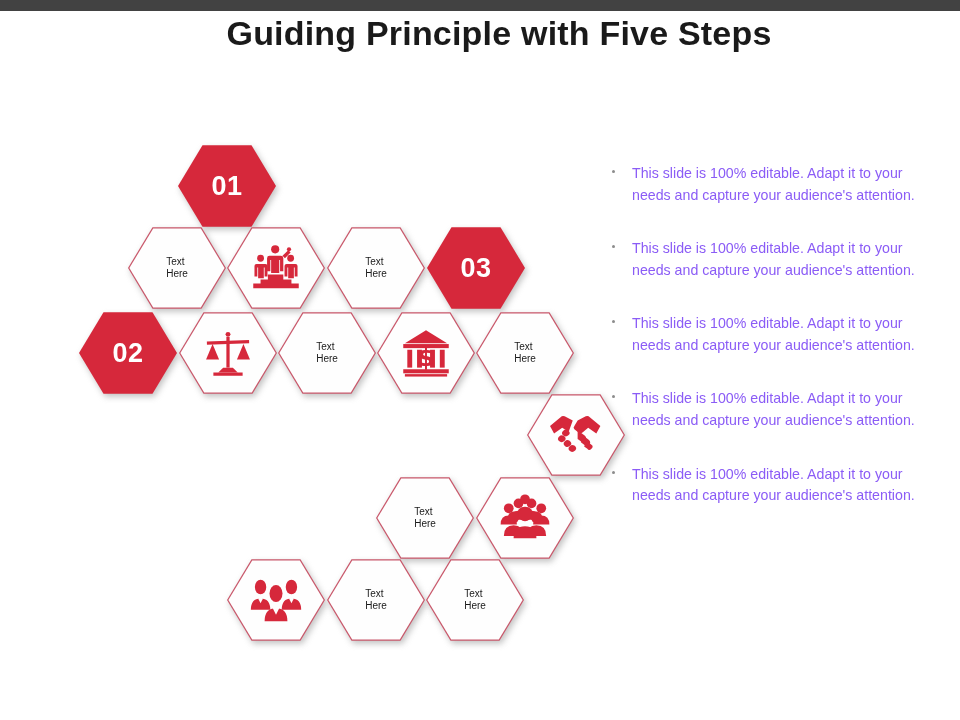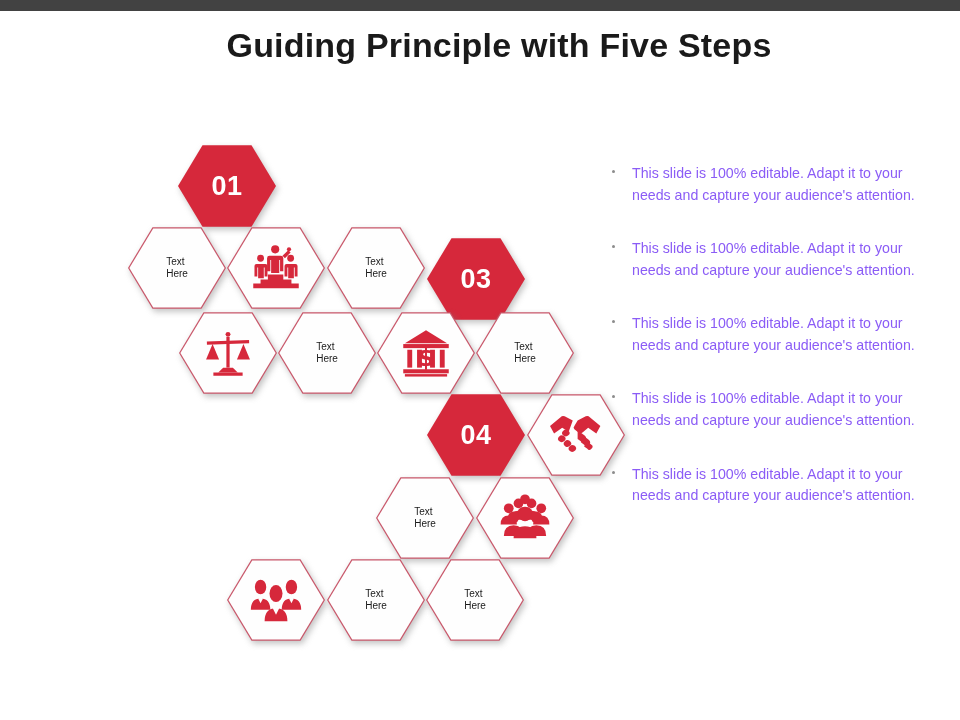--- a/index.html
+++ b/index.html
@@ -24,21 +24,21 @@
     position: absolute;
     top: 0; left: 0;
     width: 960px;
     height: 11px;
     background: #424242;
   }
 
   
   .title {
     position: absolute;
-    top: 26px;
+    top: 14px;
     left: 0;
     width: 960px;
     text-align: center;
     font-size: 34px;
     font-weight: bold;
     color: #1a1a1a;
     letter-spacing: 0.2px;
     padding-left: 38px;
   }
 
@@ -194,25 +194,29 @@
         </svg>
       </span>
     </div>
 
     <div class="hex text" style="left:296px; top:225px;">
       <div class="shape"></div>
       <span class="hlabel">Text
 Here</span>
     </div>
 
-    <div class="hex num" style="left:396px; top:236px;text-align:right;">
+    <div class="hex num" style="left:396px; top:225px;text-align:right;">
       <div class="shape"></div>
       <span class="hlabel">03</span>
     </div>
 
+    <div class="hex num" style="left:48px; top:310px;">
+      <div class="shape"></div>
+      <span class="hlabel">02</span>
+    </div>
 
     <div class="hex icon" style="left:148px; top:310px;">
       <div class="shape"></div>
       <span class="glyph">
         <svg viewBox="0 0 64 64" fill="#d6283b" xmlns="http://www.w3.org/2000/svg">
           <circle cx="32" cy="9" r="3"></circle>
           <rect x="30" y="12" width="4" height="38"></rect>
           <path d="M6 17 h52 v4 h-52 z" transform="rotate(-2 32 19)"></path>
           <path d="M13 21 L5 40 h16 z"></path>
           <path d="M51 21 L43 40 h16 z"></path>
@@ -245,24 +249,20 @@
         </svg>
       </span>
     </div>
 
     <div class="hex text" style="left:445px; top:310px;">
       <div class="shape"></div>
       <span class="hlabel">Text
 Here</span>
     </div>
 
-    <div class="hex num" style="left:396px; top:392px;">
-      <div class="shape"></div>
-      <span class="hlabel">04</span>
-    </div>
 
     <div class="hex icon" style="left:496px; top:392px;">
       <div class="shape"></div>
       <span class="glyph">
         <svg viewBox="0 0 64 64" fill="#d6283b" xmlns="http://www.w3.org/2000/svg">
           <path d="M34 14 l10 -5 q3 -1 5 1 l13 11 -5 9 -10 -7 -7 6 q-2 2 -5 0 l-5 -4 q-2 -2 0 -4 z"></path>
           <path d="M28 14 l-10 -5 q-3 -1 -5 1 L0 21 l5 9 10 -7 8 5 z"></path>
           <path d="M22 26 q-3 -2 -6 1 t1 6 q3 2 6 -1 t-1 -6 z"></path>
           <path d="M17 33 q-3 -2 -6 1 t1 6 q3 2 6 -1 t-1 -6 z"></path>
           <path d="M24 39 q-3 -2 -6 1 t1 6 q3 2 6 -1 t-1 -6 z"></path>

